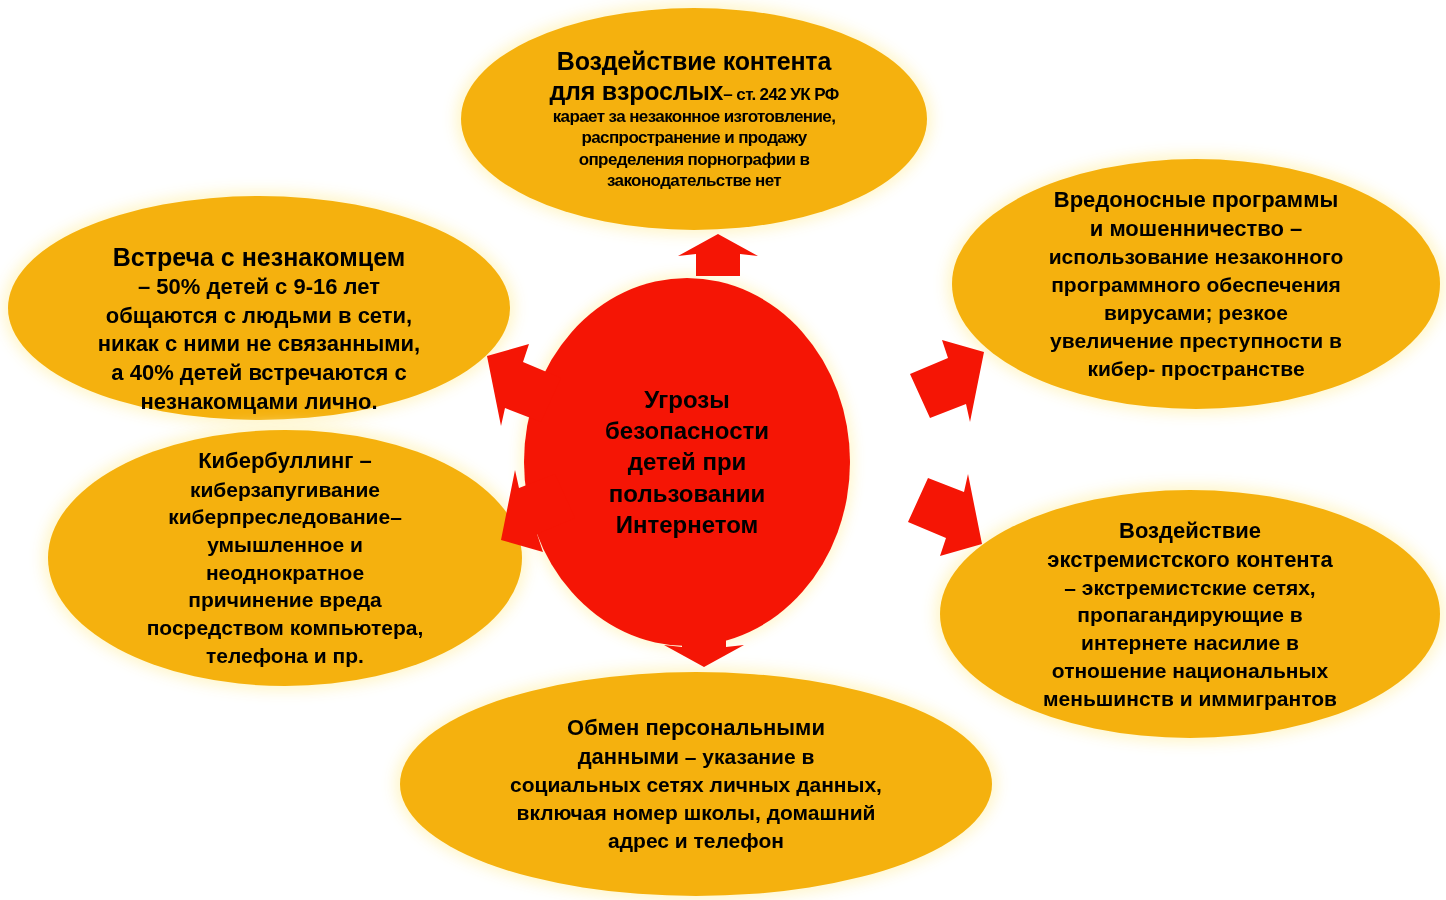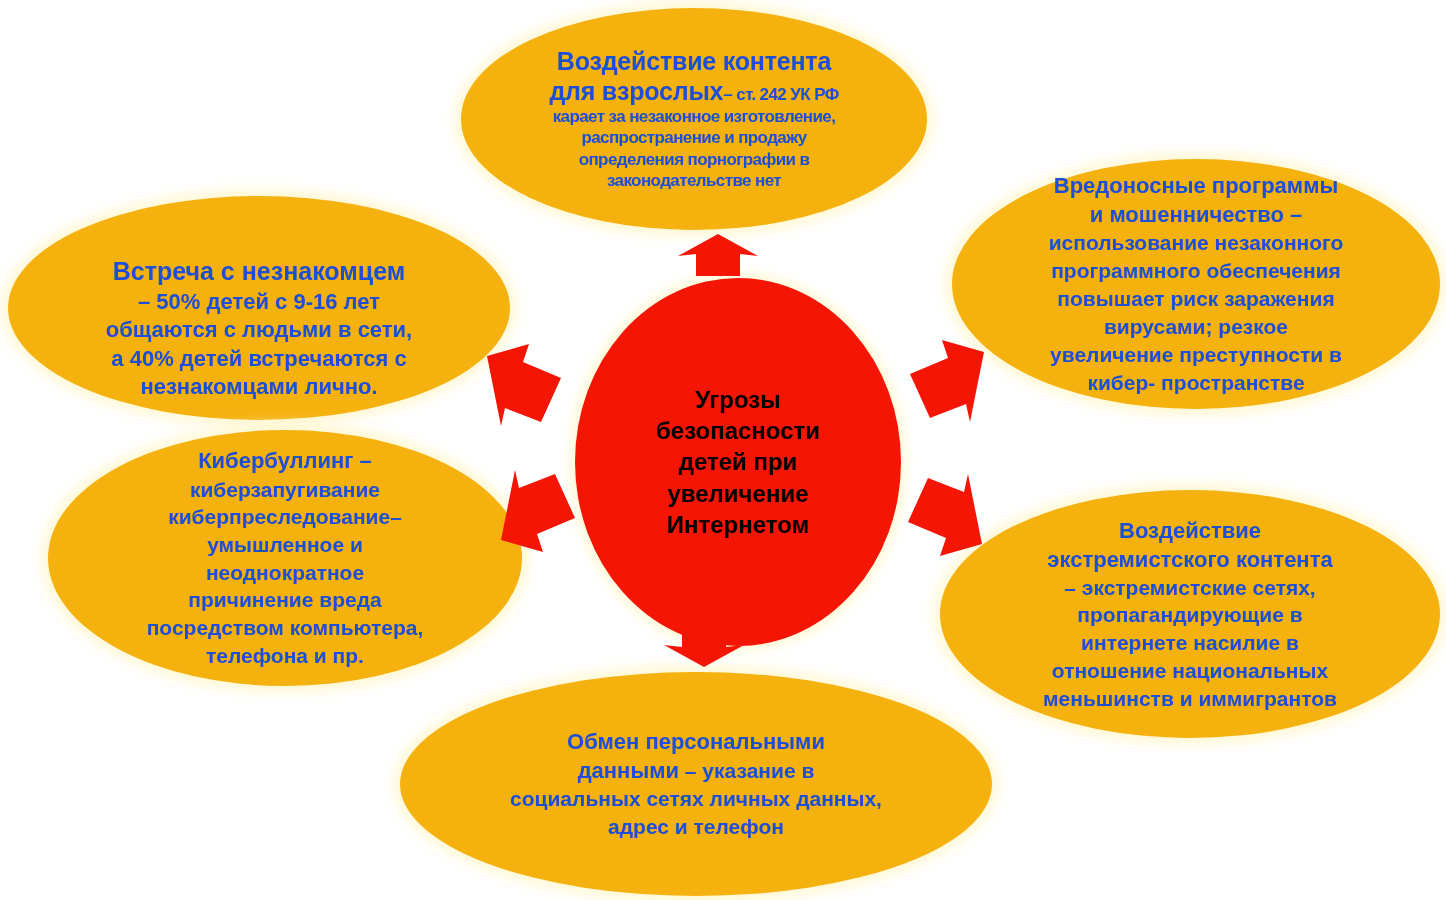--- a/index.html
+++ b/index.html
@@ -21,21 +21,21 @@
   
   .node {
     position: absolute;
     box-sizing: border-box;
     border-radius: 50%;
     background: #F5B10E;
     display: flex;
     align-items: center;
     justify-content: center;
     text-align: center;
-    color: #1d4ed8;
+    color: #000000;
     box-shadow: 0 0 14px 5px rgba(255,246,200,0.95);
   }
   .node .txt {
     padding: 0 6%;
     line-height: 1.22;
     font-weight: 700;
   }
   .node .hd {
     font-weight: 900;
   }
@@ -79,21 +79,21 @@
   
   #node-personal {
     left: 400px; top: 672px; width: 592px; height: 224px;
   }
   #node-personal .txt { font-size: 21px; line-height: 1.33; }
   #node-personal .hd { font-size: 22px; }
 
   
   #center-circle {
     position: absolute;
-    left: 575px; top: 278px;
+    left: 524px; top: 278px;
     width: 326px; height: 368px;
     border-radius: 50%;
     background: #F51505;
     display: flex;
     align-items: center;
     justify-content: center;
     box-shadow: 0 0 12px 5px rgba(255,248,210,0.95);
   }
   #center-circle .ctext {
     color: #000000;
@@ -126,32 +126,32 @@
       <div class="bd">определения порнографии в</div>
       <div class="bd">законодательстве нет</div>
     </div>
   </div>
 
   <div class="node" id="node-stranger">
     <div class="txt">
       <div class="hd">Встреча с незнакомцем</div>
       <div>– 50% детей с 9-16 лет</div>
       <div>общаются с людьми в сети,</div>
+      <div>никак с ними не связанными,</div>
       <div>а 40% детей встречаются с</div>
       <div>незнакомцами лично.</div>
     </div>
   </div>
 
   <div class="node" id="node-malware">
     <div class="txt">
       <div class="hd">Вредоносные программы</div>
       <div class="hd">и мошенничество –</div>
       <div>использование незаконного</div>
       <div>программного обеспечения</div>
-      <div>повышает риск заражения</div>
       <div>вирусами; резкое</div>
       <div>увеличение преступности в</div>
       <div>кибер- пространстве</div>
     </div>
   </div>
 
   <div class="node" id="node-bullying">
     <div class="txt">
       <div class="hd">Кибербуллинг –</div>
       <div>киберзапугивание</div>
@@ -177,30 +177,31 @@
   </div>
 
   <div class="node" id="node-personal">
     <div class="txt">
       <div class="hd">Обмен персональными</div>
       <div>
         <span class="hd">данными</span>
         <span>– указание в</span>
       </div>
       <div>социальных сетях личных данных,</div>
+      <div>включая номер школы, домашний</div>
       <div>адрес и телефон</div>
     </div>
   </div>
 
   <div id="center-circle">
     <div class="ctext">
       <div>Угрозы</div>
       <div>безопасности</div>
       <div>детей при</div>
-      <div>увеличение</div>
+      <div>пользовании</div>
       <div>Интернетом</div>
     </div>
   </div>
 
   <div class="arrow" id="ar-up" style="left:676px; top:232px;">
     <svg width="84" height="48" viewBox="0 0 84 48">
       <polygon points="42,2 82,24 64,22 64,44 20,44 20,22 2,24" fill="#F51505"></polygon>
     </svg>
   </div>
 

